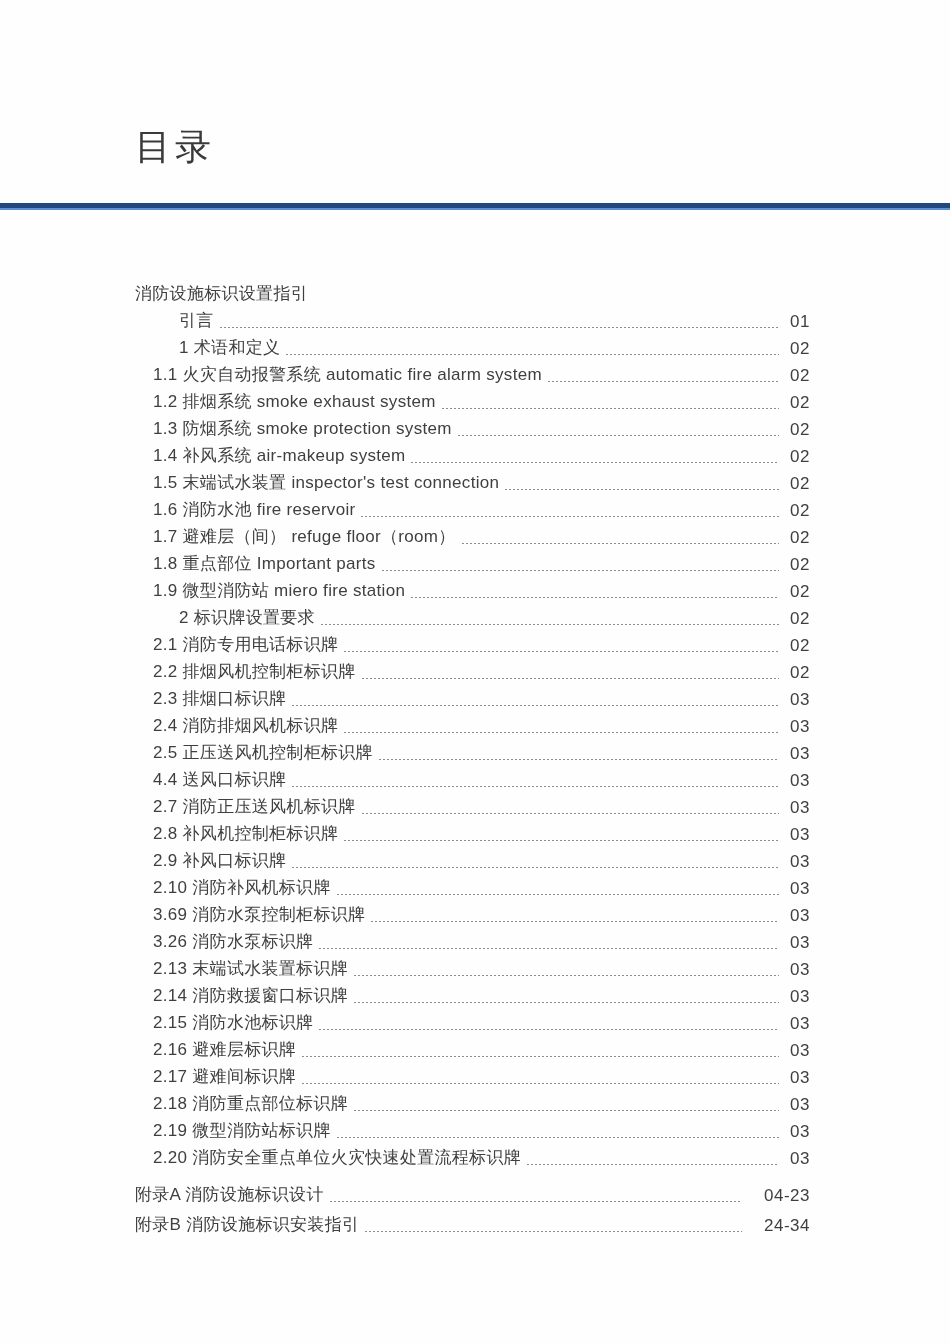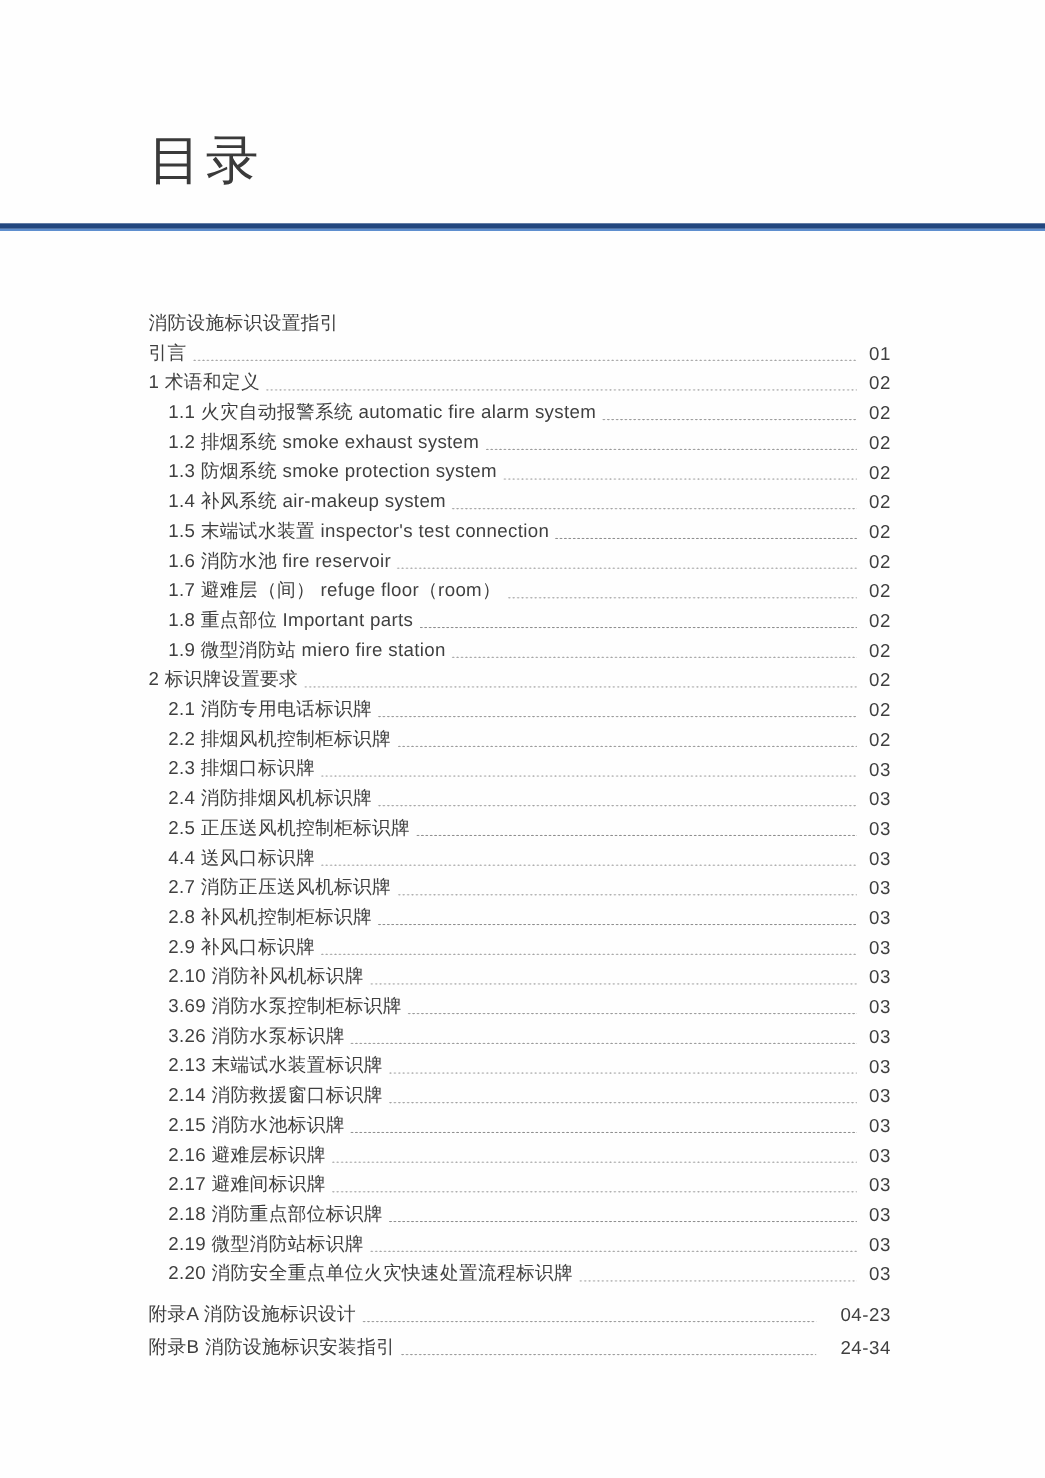--- a/index.html
+++ b/index.html
@@ -27,21 +27,21 @@
     position: absolute;
     left: 0;
     top: 0;
     width: 950px;
     height: 206px;
   }
   .doc-title {
     position: absolute;
     left: 135px;
     top: 123px;
-    font-size: 48px;
+    font-size: 36px;
     line-height: 48px;
     letter-spacing: 4px;
     color: #3a3a3a;
     font-weight: 400;
     white-space: nowrap;
   }
 
   
   .rule-wrap {
     position: absolute;
@@ -97,21 +97,21 @@
   .toc-row .pageno {
     flex: 0 0 auto;
     text-align: right;
     white-space: nowrap;
     font-size: 17px;
     letter-spacing: 0.6px;
   }
 
   
   .lvl-0 { padding-left: 135px; padding-right: 140px; }
-  .lvl-1 { padding-left: 135px; padding-right: 140px; }
+  .lvl-1 { padding-left: 135px; padding-right: 140px; margin-left: 44px; }
   .lvl-2 { padding-left: 153px; padding-right: 140px; }
   .lvl-app { padding-left: 135px; padding-right: 140px; }
 
   .lvl-0 .pageno,
   .lvl-1 .pageno,
   .lvl-2 .pageno { width: 28px; }
 
   .lvl-app { height: 30px; }
   .lvl-app .pageno { width: 58px; letter-spacing: 0.5px; }
   .lvl-app .leader { margin-right: 10px; }

